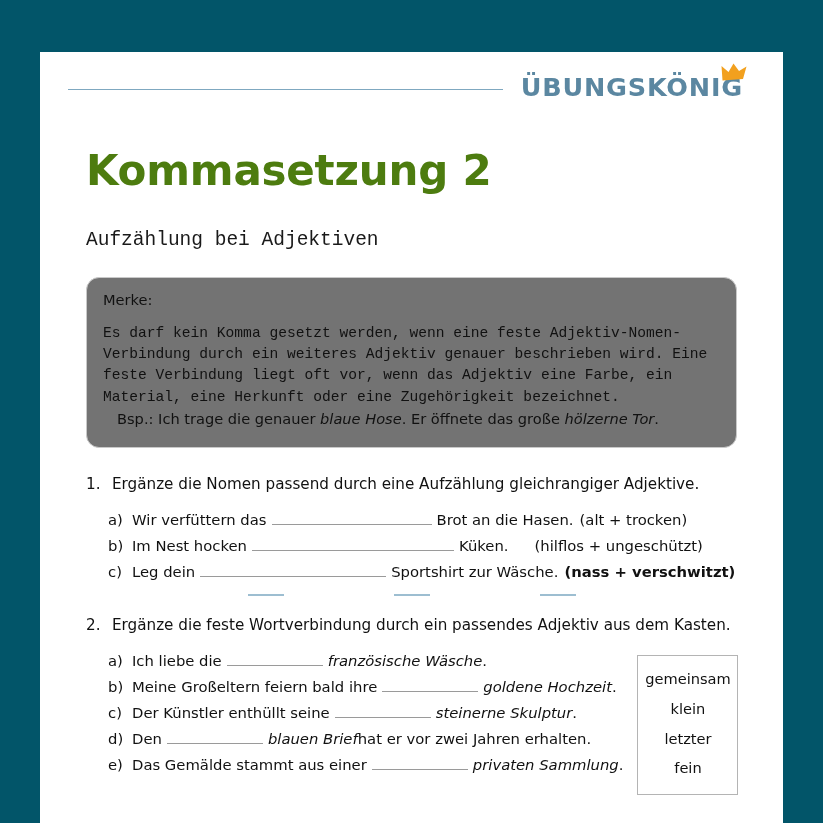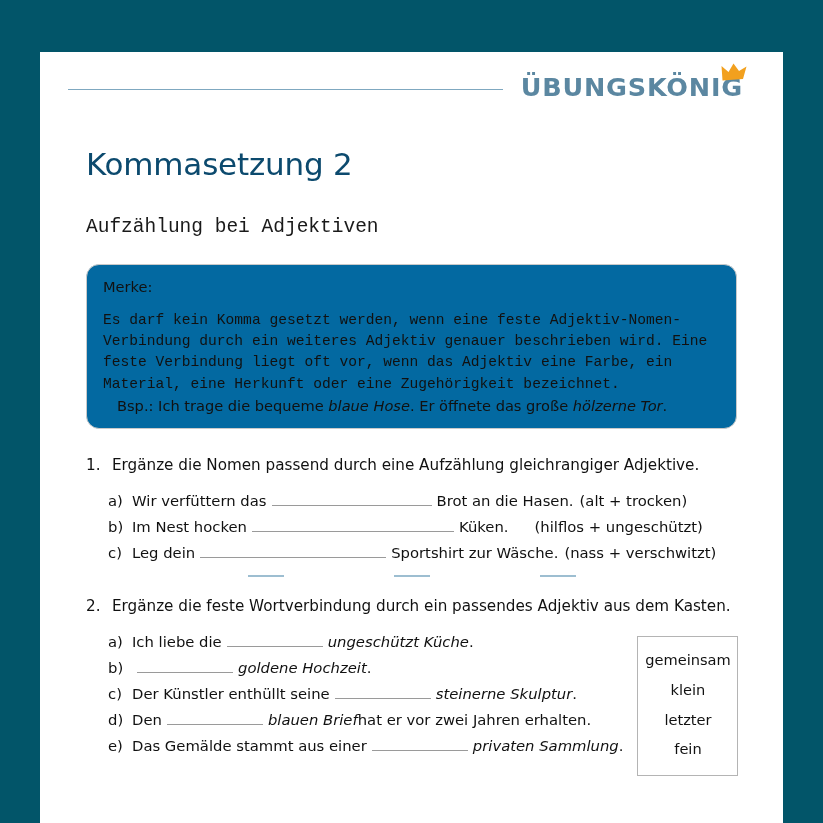--- a/index.html
+++ b/index.html
@@ -63,42 +63,42 @@
     position: absolute;
     right: 14px;
     top: -12px;
     width: 26px;
     height: 20px;
   }
 
   
   .title-main {
     font-family: "DejaVu Sans", sans-serif;
-    font-weight: normal;
-    font-size: 31px;
-    color: #0c4a6e;
+    font-weight: bold;
+    font-size: 42px;
+    color: #4d7c0f;
     margin: 22px 0 0 24px;
     letter-spacing: -0.2px;
   }
   .title-sub {
     font-family: Liberation Mono, monospace;
     font-weight: normal;
     font-size: 19.5px;
     color: #1a1a1a;
     margin: 34px 0 0 24px;
   }
 
   
   .merke-box {
     margin: 26px 0 0 24px;
     width: 651px;
     border: 1.3px solid #c9c9c9;
     border-radius: 13px;
-    padding: 11px 16px 12px 16px;
-    background: #0369a1;
+    padding: 11px 16px 18px 16px;
+    background: #737373;
   }
   .merke-box p {
     margin: 0;
     font-size: 14.6px;
     line-height: 1.45;
     color: #111111;
   }
   .merke-box p.indent { text-indent: 14px; }
   .merke-box p.gap { margin-top: 13px; font-family: Liberation Mono, monospace; }
   .merke-box em { font-style: italic; }
@@ -189,21 +189,21 @@
           </svg>
         </div>
       </div>
 
       <div class="title-main">Kommasetzung 2</div>
       <div class="title-sub">Aufzählung bei Adjektiven</div>
 
       <div class="merke-box">
         <p>Merke:</p>
         <p class="gap">Es darf kein Komma gesetzt werden, wenn eine feste Adjektiv-Nomen-Verbindung durch ein weiteres Adjektiv genauer beschrieben wird. Eine feste Verbindung liegt oft vor, wenn das Adjektiv eine Farbe, ein Material, eine Herkunft oder eine Zugehörigkeit bezeichnet.</p>
-        <p class="indent"><span>Bsp.: Ich trage die bequeme </span><em>blaue Hose</em><span>. Er öffnete das große </span><em>hölzerne Tor</em><span>.</span></p>
+        <p class="indent"><span>Bsp.: Ich trage die genauer </span><em>blaue Hose</em><span>. Er öffnete das große </span><em>hölzerne Tor</em><span>.</span></p>
       </div>
 
       <div class="exercise ex1-wrap">
         <div class="ex-head">
           <span class="ex-num">1.</span>
           <span class="ex-title">Ergänze die Nomen passend durch eine Aufzählung gleichrangiger Adjektive.</span>
         </div>
         <div class="item-list" id="ex1-items">
             <div class="item-row">
               <span class="item-letter">a)</span>
@@ -217,21 +217,21 @@
               <span>Im Nest hocken</span>
               <span class="blank-line" style="width: 202px;"></span>
               <span>Küken.</span>
               <span class="pad-left-hint" style="margin-left: 26px;">(hilflos + ungeschützt)</span>
             </div>
             <div class="item-row">
               <span class="item-letter">c)</span>
               <span>Leg dein</span>
               <span class="blank-line" style="width: 186px;"></span>
               <span>Sportshirt zur Wäsche.</span>
-              <span class="pad-left-hint" style="margin-left: 6px;">(nass + verschwitzt)</span>
+              <span class="pad-left-hint" style="margin-left: 6px; font-weight: bold;">(nass + verschwitzt)</span>
             </div>
           </div>
       </div>
 
       <div class="dash-row">
         <div class="dash"></div>
         <div class="dash"></div>
         <div class="dash"></div>
       </div>
 
@@ -239,25 +239,26 @@
         <div class="ex-head">
           <span class="ex-num">2.</span>
           <span class="ex-title">Ergänze die feste Wortverbindung durch ein passendes Adjektiv aus dem Kasten.</span>
         </div>
         <div class="ex2-body">
           <div class="ex2-items" id="ex2-items">
               <div class="item-row">
                 <span class="item-letter">a)</span>
                 <span>Ich liebe die</span>
                 <span class="blank-line" style="width: 96px;"></span>
-                <span class="ital">ungeschützt Küche</span>
+                <span class="ital">französische Wäsche</span>
                 <span>.</span>
               </div>
               <div class="item-row">
                 <span class="item-letter">b)</span>
+                <span>Meine Großeltern feiern bald ihre</span>
                 <span class="blank-line" style="width: 96px;"></span>
                 <span class="ital">goldene Hochzeit</span>
                 <span>.</span>
               </div>
               <div class="item-row">
                 <span class="item-letter">c)</span>
                 <span>Der Künstler enthüllt seine</span>
                 <span class="blank-line" style="width: 96px;"></span>
                 <span class="ital">steinerne Skulptur</span>
                 <span>.</span>

